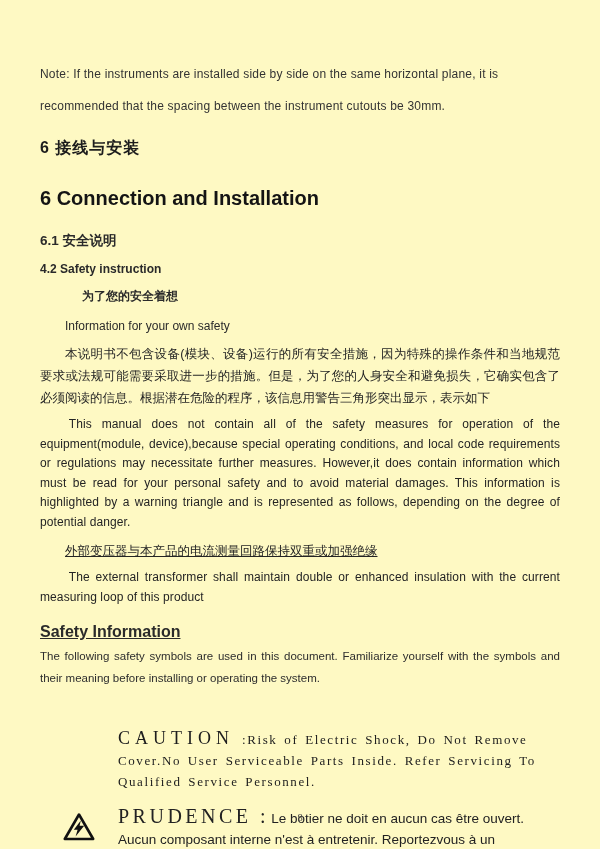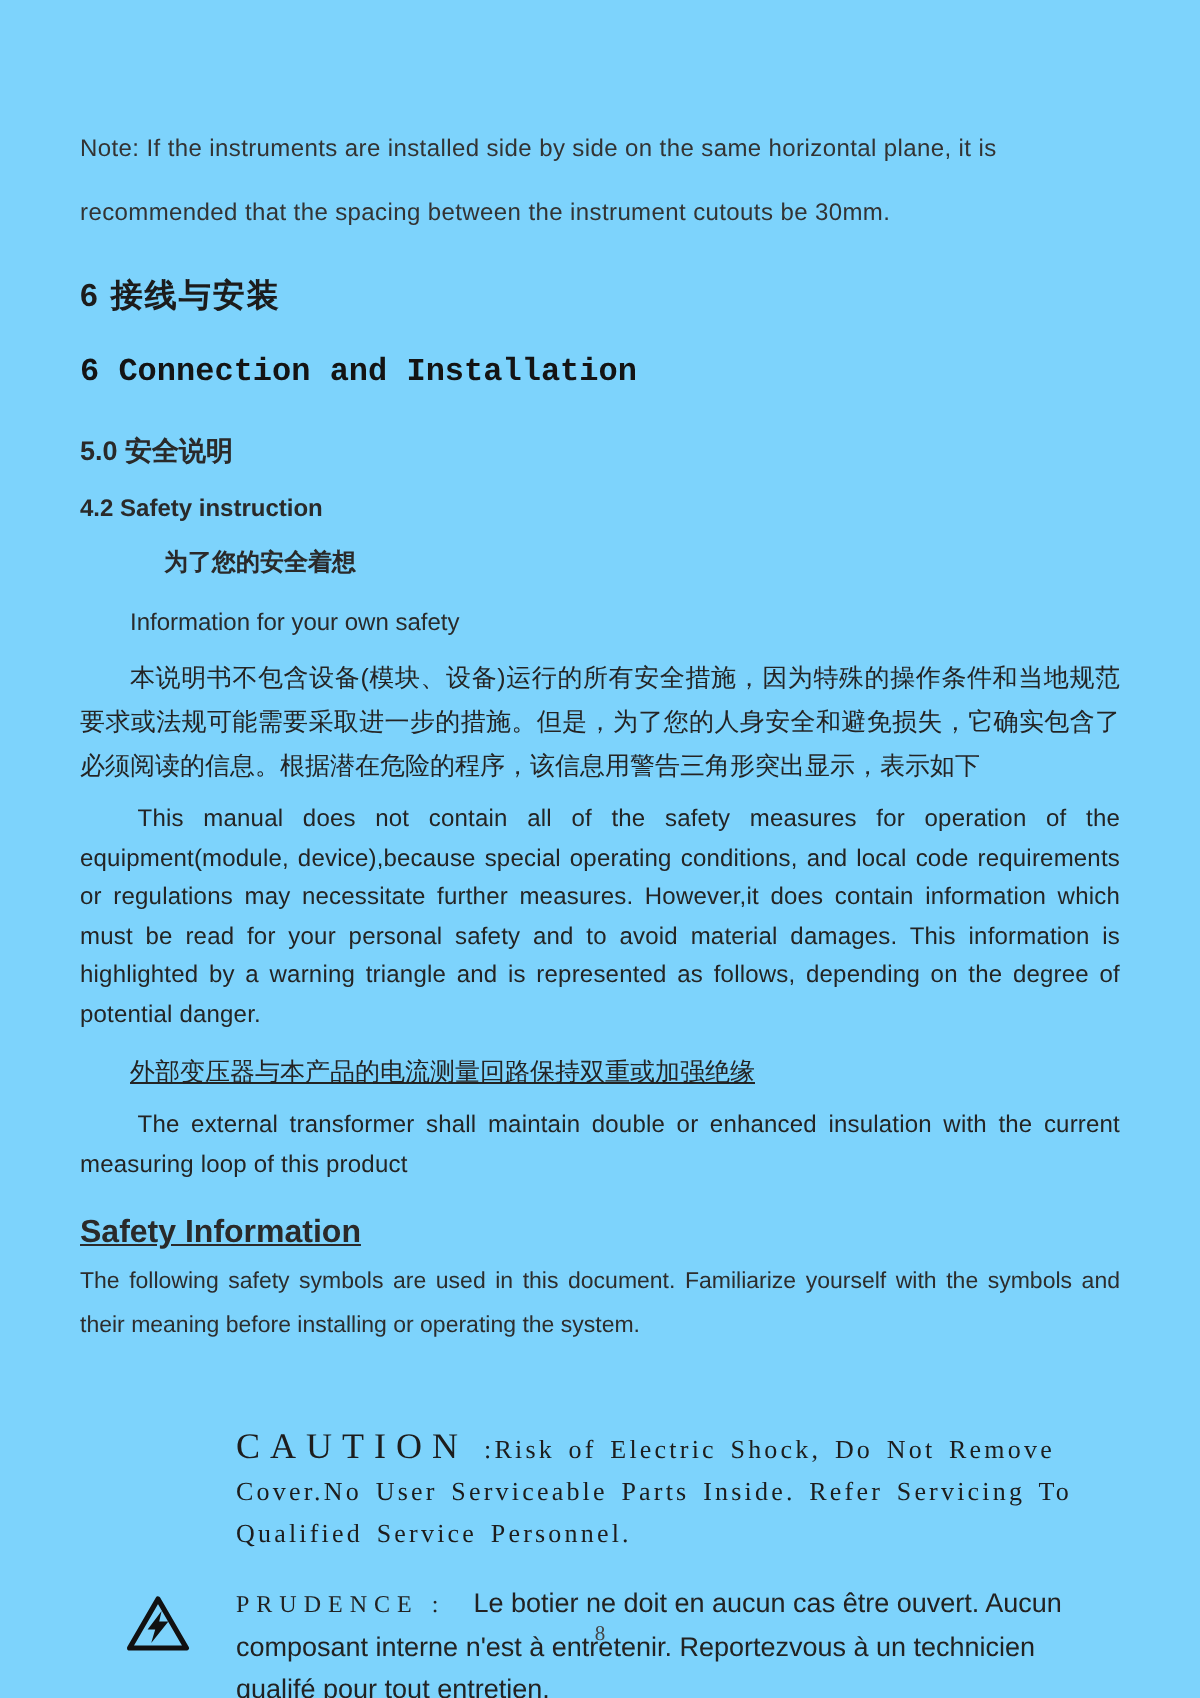--- a/index.html
+++ b/index.html
@@ -2,21 +2,21 @@
 <html><head>
 <meta charset="utf-8">
 <style>
   * { margin: 0; padding: 0; box-sizing: border-box; }
   html, body { background: #e8e8e8; }
   .page {
     position: relative;
     width: 600px;
     height: 849px;
     margin: 0 auto;
-    background: #7dd3fc;
+    background: #fef9c3;
     color: #2a2a2a;
     font-family: "Liberation Sans", sans-serif;
     overflow: hidden;
   }
   .content { padding: 58px 40px 0 40px; }
 
   .note-para {
     font-size: 12px;
     line-height: 32px;
     color: #333;
@@ -24,23 +24,23 @@
   }
 
   .h1-cn {
     margin-top: 16px;
     font-size: 16px;
     font-weight: bold;
     color: #1c1c1c;
     letter-spacing: 1px;
   }
   .h1-en {
-    margin-top: 18px;
-    font-family: Liberation Mono, monospace;
-    font-size: 16px;
+    margin-top: 28px;
+    font-family: Liberation Sans, sans-serif;
+    font-size: 20px;
     font-weight: bold;
     color: #141414;
   }
   .h2-cn {
     margin-top: 22px;
     font-size: 13.5px;
     font-weight: bold;
   }
   .h2-en {
     margin-top: 12px;
@@ -129,23 +129,23 @@
 
   .prudence-row { margin-top: 14px; }
   .prudence-para {
     font-size: 13.5px;
     line-height: 21px;
     color: #222;
     max-width: 450px;
   }
   .prudence-label {
     font-family: "Liberation Serif", serif;
-    font-size: 12px;
+    font-size: 20px;
     letter-spacing: 3.5px;
-    margin-right: 14px;
+    margin-right: 2px;
   }
   .triangle-icon-box { margin-top: 6px; }
 
   .page-number {
     position: absolute;
     bottom: 26px;
     left: 0;
     width: 100%;
     text-align: center;
     font-family: "Liberation Serif", serif;
@@ -161,21 +161,21 @@
 <div class="page">
   <div class="content">
 
     <p class="note-para">
       <span>Note: If the instruments are installed side by side on the same horizontal plane, it is</span><br>
       <span>recommended that the spacing between the instrument cutouts be 30mm.</span>
     </p>
 
     <div class="h1-cn">6  接线与安装</div>
     <div class="h1-en">6 Connection and Installation</div>
-    <div class="h2-cn">5.0 安全说明</div>
+    <div class="h2-cn">6.1 安全说明</div>
     <div class="h2-en">4.2 Safety instruction</div>
     <div class="h3-cn">为了您的安全着想</div>
     <div class="h3-en">Information for your own safety</div>
 
     <p class="para-cn">本说明书不包含设备(模块、设备)运行的所有安全措施，因为特殊的操作条件和当地规范要求或法规可能需要采取进一步的措施。但是，为了您的人身安全和避免损失，它确实包含了必须阅读的信息。根据潜在危险的程序，该信息用警告三角形突出显示，表示如下</p>
     <p class="para-en">This manual does not contain all of the safety measures for operation of the equipment(module, device),because special operating conditions, and local code requirements or regulations may necessitate further measures. However,it does contain information which must be read for your personal safety and to avoid material damages. This information is highlighted by a warning triangle and is represented as follows, depending on the degree of potential danger.</p>
     <p class="para-cn-single">外部变压器与本产品的电流测量回路保持双重或加强绝缘</p>
     <p class="para-en">The external transformer shall maintain double or enhanced insulation with the current measuring loop of this product</p>
 
     <div class="safety-heading">Safety Information</div>

